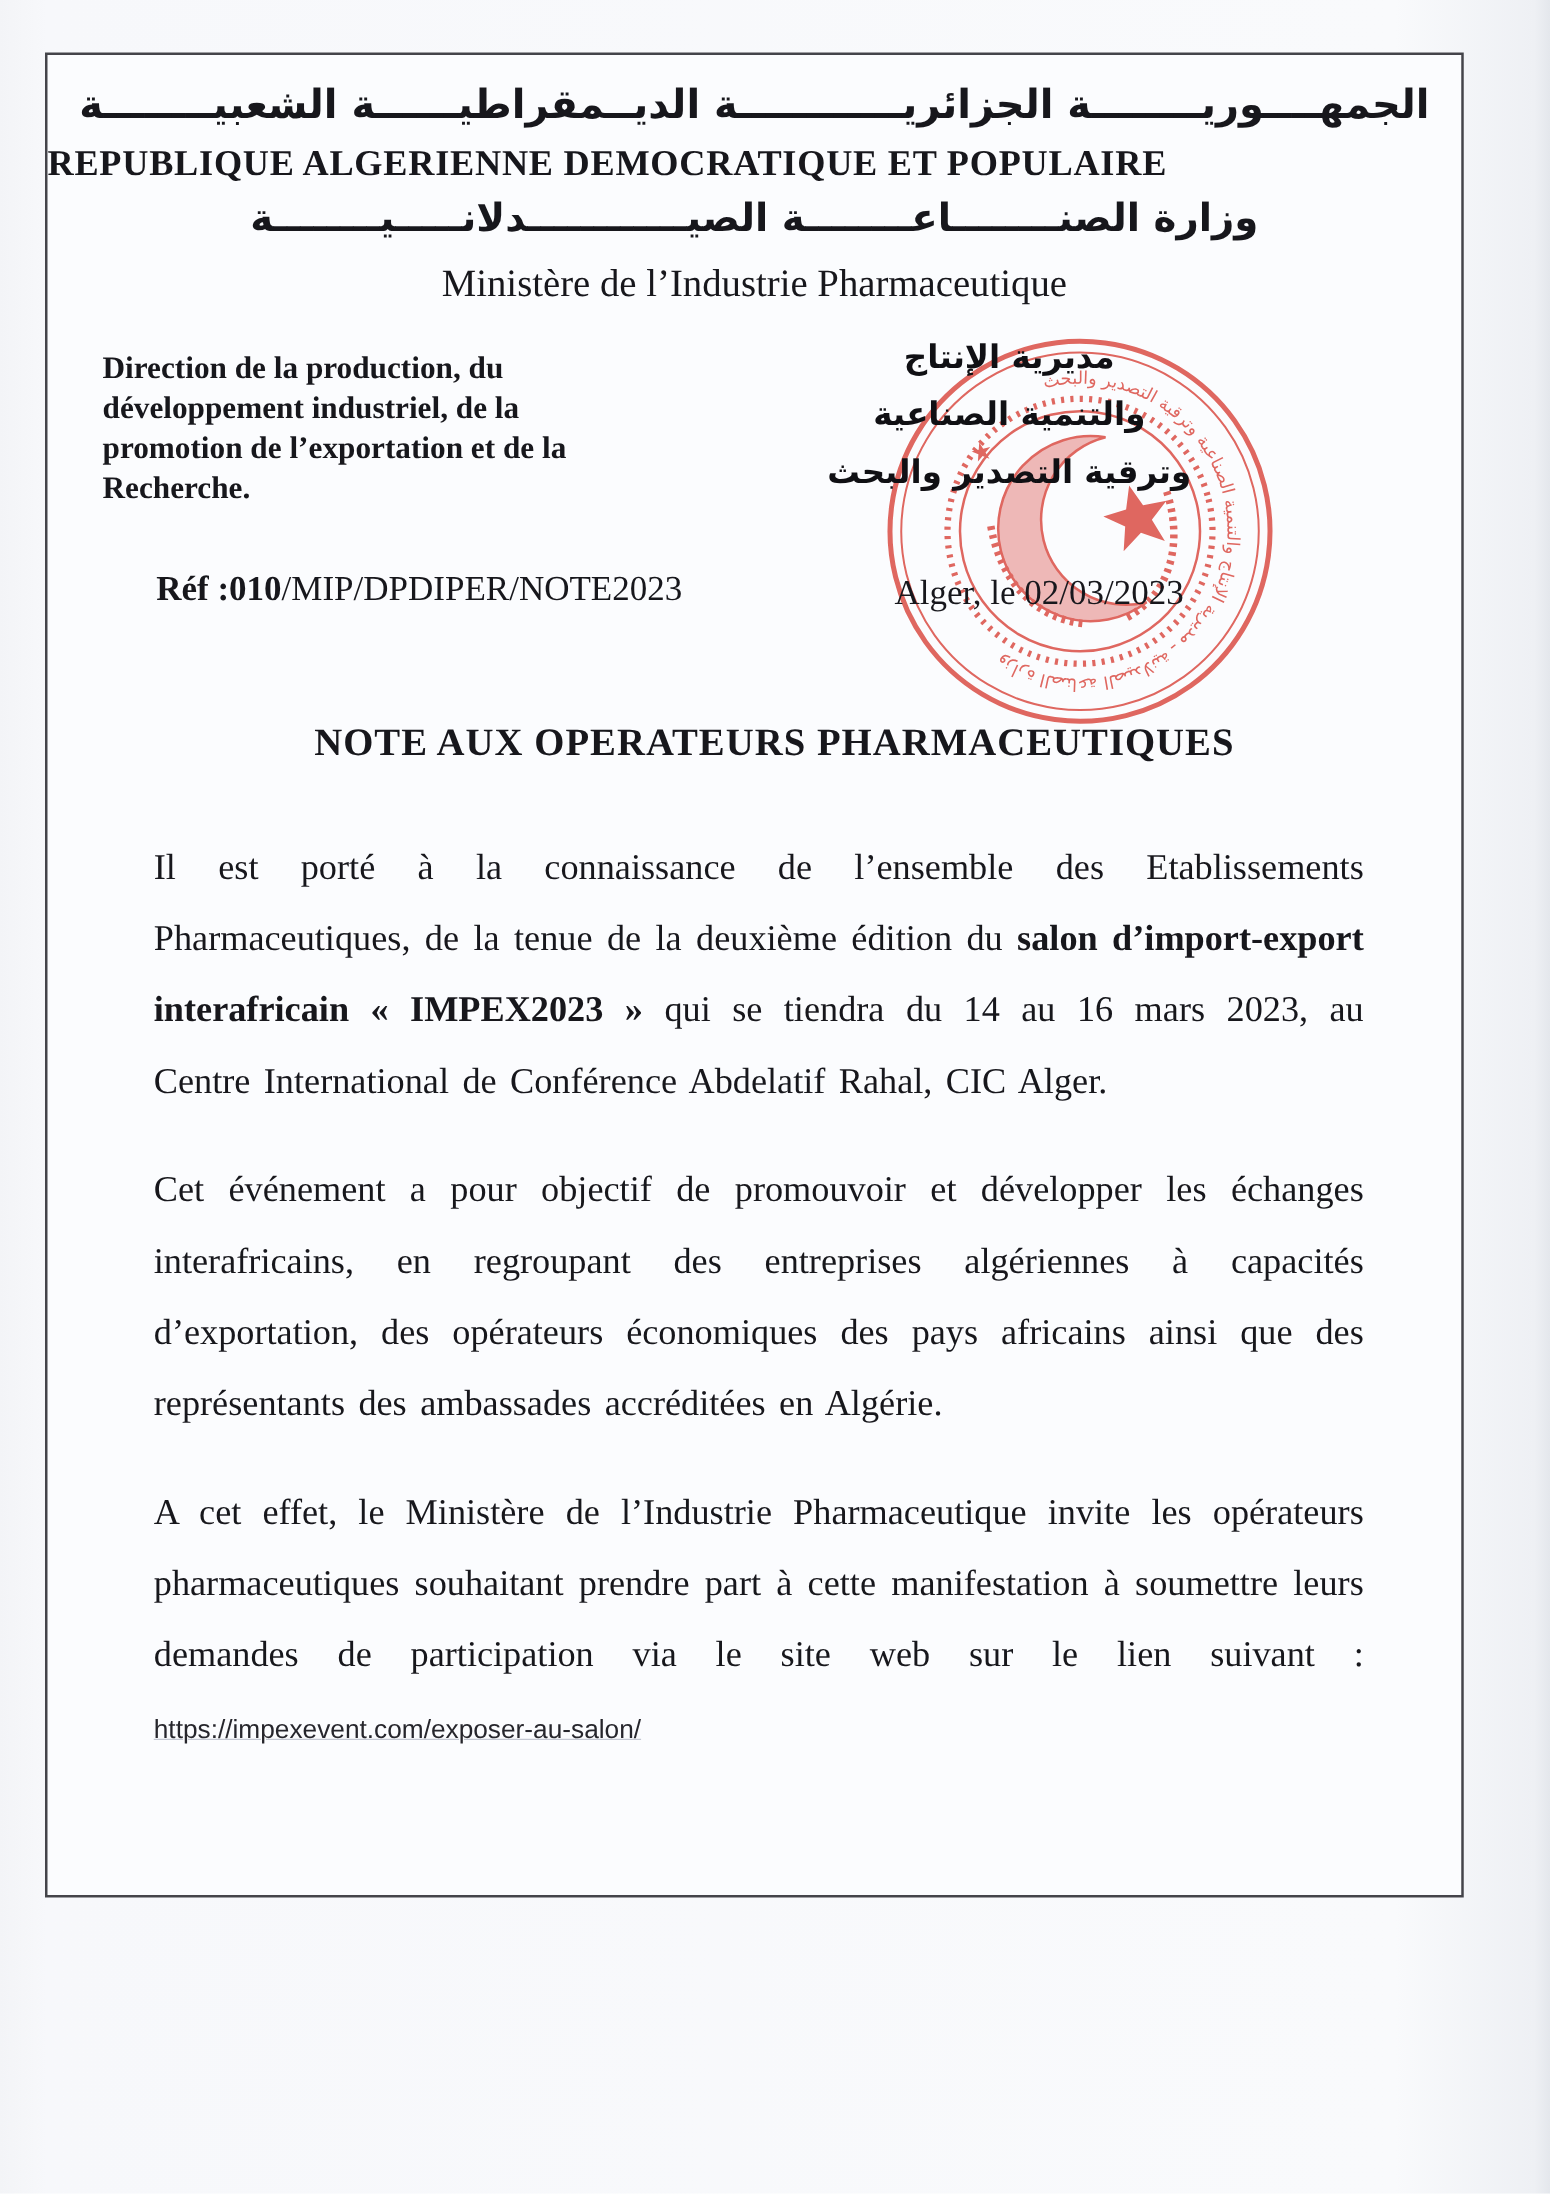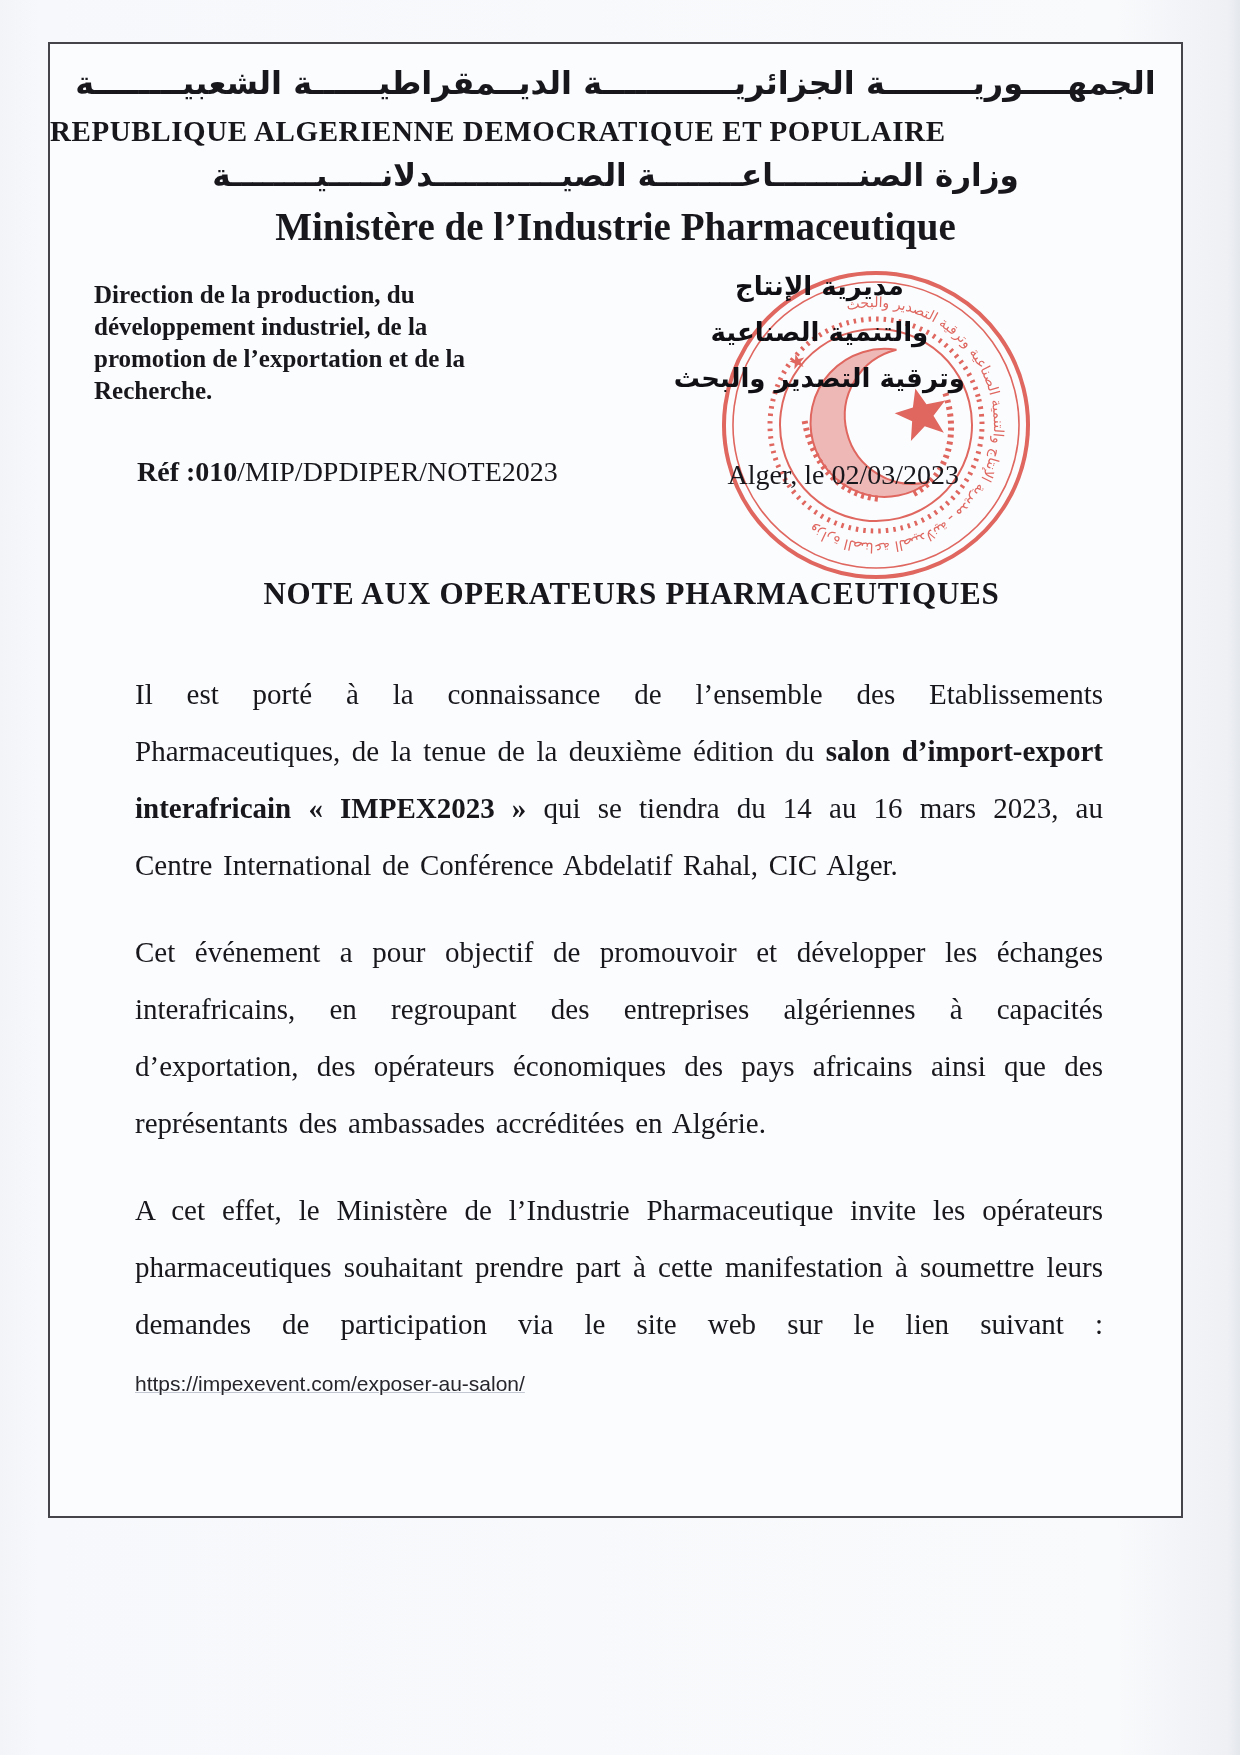--- a/index.html
+++ b/index.html
@@ -5,31 +5,31 @@
   html,body{margin:0;padding:0;}
   .page{
     position:relative;
     width:1240px;height:1755px;
     background:linear-gradient(90deg,#f3f4f7 0%,#f7f8fb 3%,#f9fafc 90%,#eef0f4 99%,#e4e7ec 100%);
     font-family:"Liberation Serif", serif;
     color:#17171c;
     overflow:hidden;
   }
   .frame{
-    position:absolute;left:48px;top:42px;
+    position:absolute;left:36px;top:42px;
     width:1135px;height:1476px;
     border:2px solid #44444a;
     background:#fbfcfe;
     box-sizing:border-box;
   }
   .ar{font-family:"DejaVu Sans", sans-serif;font-weight:bold;direction:rtl;}
   .ar1{margin-top:14px;text-align:center;font-size:32px;line-height:50px;}
   .fr1{margin-top:5px;text-align:left;font-weight:bold;font-size:29px;line-height:36px;letter-spacing:.6px;}
   .ar2{margin-top:2px;text-align:center;font-size:31px;line-height:48px;}
-  .fr2{margin-top:8px;text-align:center;font-weight:bold;font-size:39px;line-height:40px;}
+  .fr2{margin-top:8px;text-align:center;font-weight:normal;font-size:31px;line-height:40px;}
 
   .lh-row{position:relative;height:290px;}
   .direction{
     position:absolute;left:44px;top:32px;width:420px;
     font-weight:bold;font-size:25px;line-height:32px;
   }
   .ar-dir{
     position:absolute;right:216px;top:16px;z-index:2;
     text-align:center;font-size:26px;line-height:46px;color:#101014;margin-left:18px;
   }

